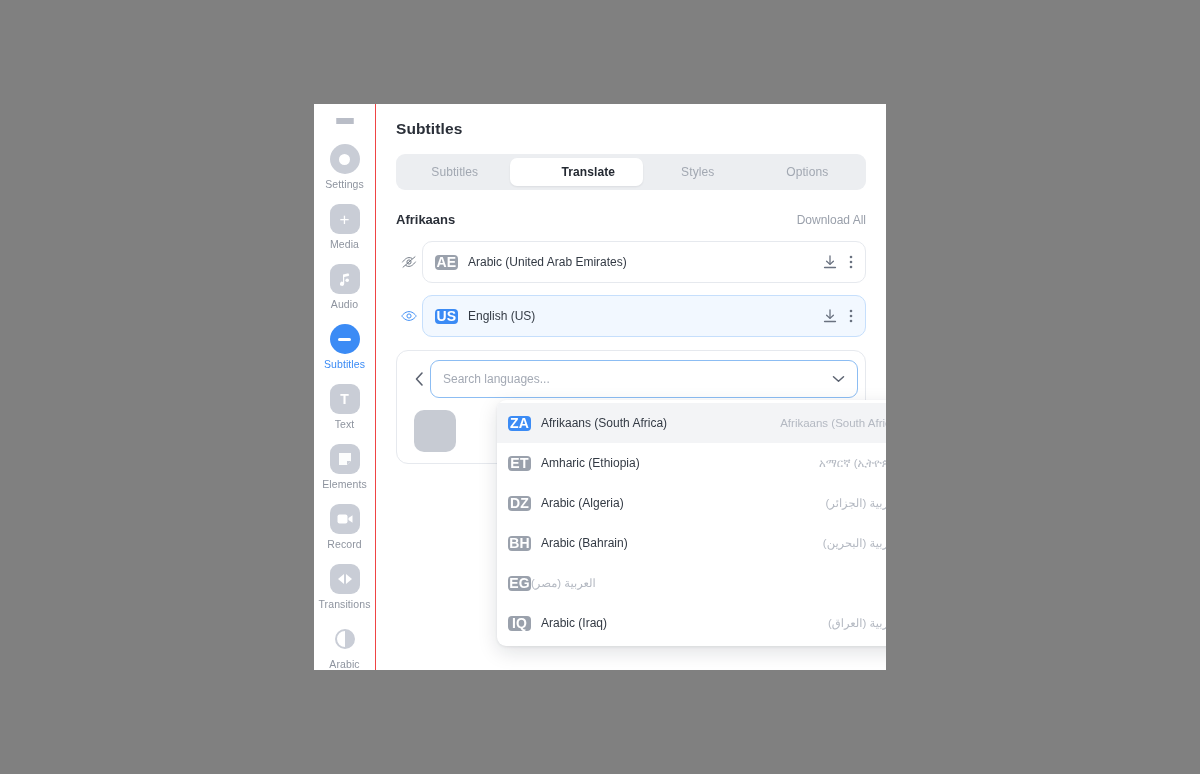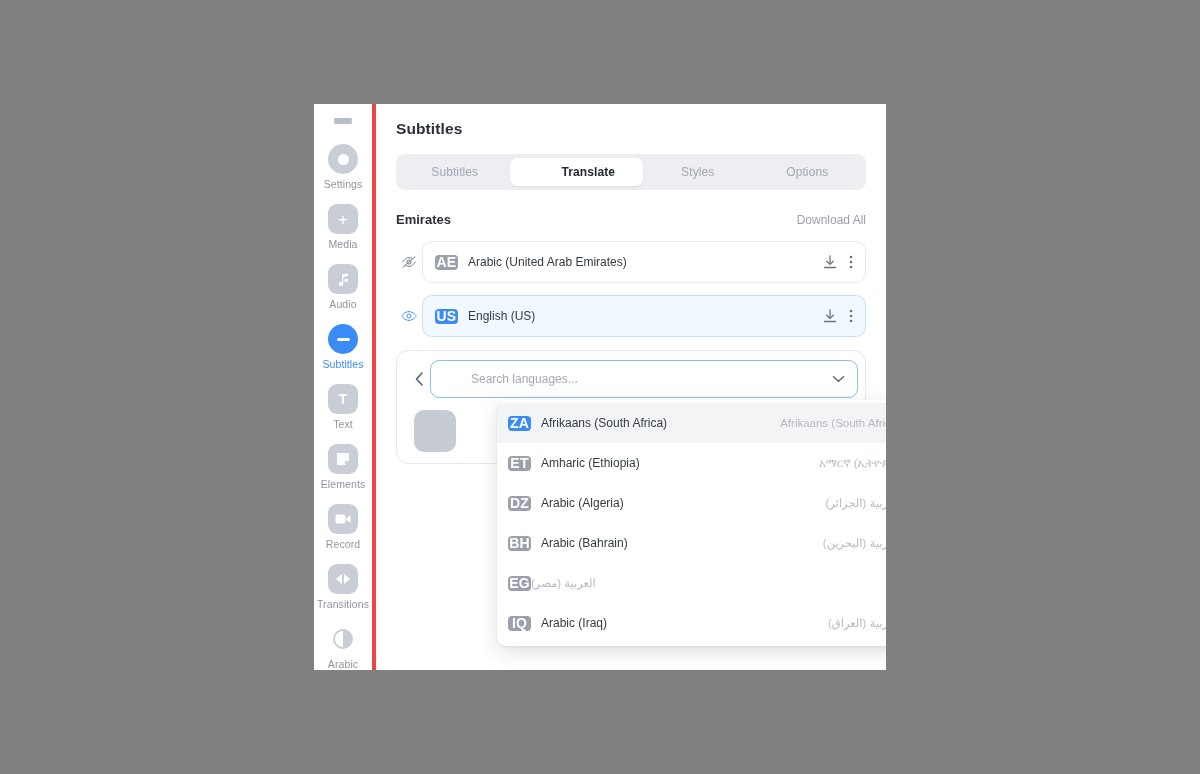--- a/index.html
+++ b/index.html
@@ -16,21 +16,21 @@
     width: 572px; height: 566px;
     background: #ffffff;
     display: flex;
     overflow: hidden;
   }
 
   
   .sidebar {
     width: 62px;
     background: #ffffff;
-    border-right: 4px solid #ef4444;
+    border-right: 1px solid #ef4444;
     display: flex;
     flex-direction: column;
     align-items: center;
     padding-top: 14px;
     flex: 0 0 62px;
   }
   .hamburger {
     width: 18px; height: 14px;
     display: flex; flex-direction: column; justify-content: space-between;
     margin-bottom: 20px;
@@ -206,21 +206,20 @@
     display: flex; align-items: center;
     padding: 0 12px;
   }
   .search-box input {
     flex: 1 1 auto;
     border: none; outline: none;
     font-size: 12px;
     color: #333a44;
     font-family: "Liberation Sans", sans-serif;
     background: transparent;
-    margin-left: 28px;
   }
   .search-box input::placeholder { color: #a3a9b4; }
   .chev-down { color: #5b6270; display: flex; align-items: center; cursor: pointer; }
 
   
   .dropdown {
     position: absolute;
     left: 121px; top: 296px;
     width: 418px; height: 246px;
     background: #ffffff;
@@ -351,21 +350,21 @@
         </div>
         <div class="tab">
           <span>Styles</span>
         </div>
         <div class="tab">
           <span>Options</span>
         </div>
       </div>
 
     <div class="sec-head">
-      <div class="sec-title">Emirates</div>
+      <div class="sec-title">Afrikaans</div>
       <div class="sec-action">Download All</div>
     </div>
 
     <div id="lang-host">
         <div class="lang-row">
           <div class="eye-btn">
             <svg width="16" height="14" viewBox="0 0 20 16" fill="none">
               <path d="M2 8s3.5-5.5 8-5.5c1.4 0 2.6.35 3.7.9M18 8s-3.5 5.5-8 5.5c-1.5 0-2.8-.4-3.9-1" stroke="currentColor" stroke-width="1.2" stroke-linecap="round"></path>
               <circle cx="10" cy="8" r="2.6" stroke="currentColor" stroke-width="1.2"></circle>
               <path d="M2.5 14.5 L17.5 1.5" stroke="currentColor" stroke-width="1.2" stroke-linecap="round"></path>

